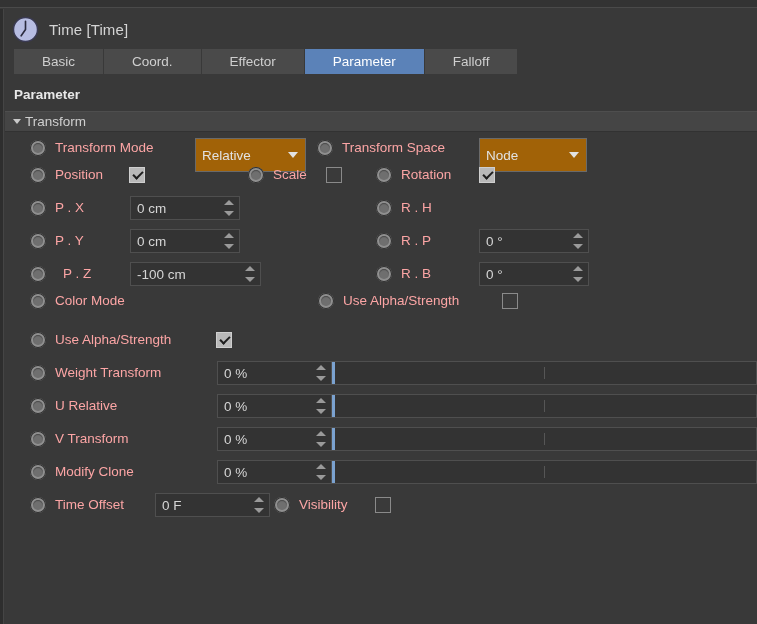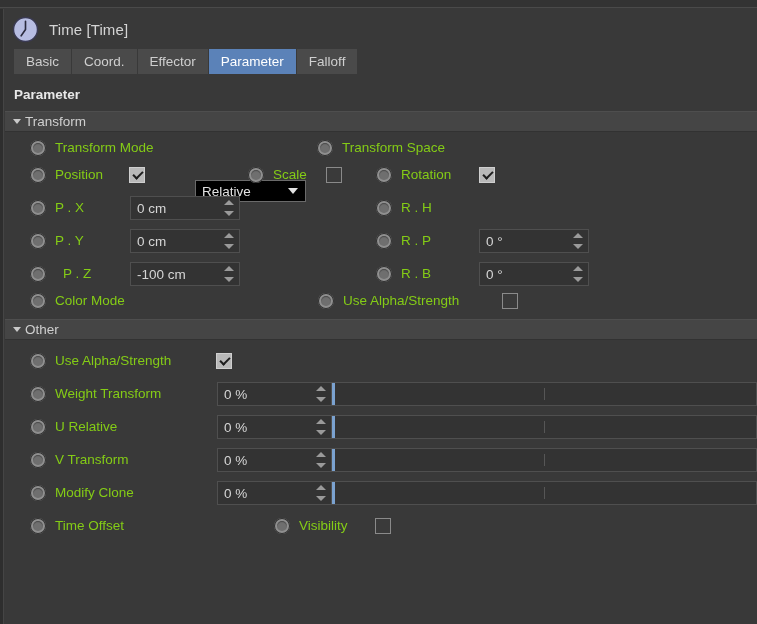--- a/index.html
+++ b/index.html
@@ -81,21 +81,21 @@
     margin-top: 0px;
     width: 533px;
   }
   .tab {
     background: #4a4a4a;
     color: #cfcfcf;
     font-size: 13.5px;
     display: flex;
     align-items: center;
     justify-content: center;
-    padding: 0 12px;
+    padding: 0 28px;
     border-right: 1px solid #393939;
     box-sizing: border-box;
     white-space: nowrap;
     cursor: default;
   }
   .tab:last-child { border-right: none; }
   .tab.active {
     background: #5b82b8;
     color: #ffffff;
   }
@@ -146,21 +146,21 @@
     position: absolute;
     left: 3px; top: 3px;
     width: 10px; height: 10px;
     border-radius: 50%;
     background: #6f6f6f;
     box-shadow: inset 0 1px 1px rgba(0,0,0,.35);
   }
 
   .lbl {
     font-size: 13.5px;
-    color: #84cc16;
+    color: #fca5a5;
     white-space: nowrap;
     margin-left: 9px;
     cursor: default;
     text-align: center;
   }
 
   
   .cbox {
     width: 16px; height: 16px;
     box-sizing: border-box;
@@ -180,32 +180,31 @@
     left: 3px; top: 3px;
     width: 8px; height: 4px;
     border-left: 2.4px solid #1e1e1e;
     border-bottom: 2.4px solid #1e1e1e;
     transform: rotate(-45deg);
   }
 
   
   .dd {
     height: 22px;
-    background: #000000;
+    background: #a16207;
     border: 1px solid #6a6a6a;
     box-sizing: border-box;
     display: flex;
     align-items: center;
-    padding: 4px 6px;
+    padding: 16px 6px;
     font-size: 13.5px;
     color: #e2e2e2;
     position: relative;
     cursor: default;
     white-space: nowrap;
-    margin-top: 42px;
   }
   .dd .chev {
     position: absolute;
     right: 7px;
     width: 0; height: 0;
     border-left: 5px solid transparent;
     border-right: 5px solid transparent;
     border-top: 6px solid #e2e2e2;
   }
 
@@ -313,20 +312,24 @@
 
       <div class="radio abs" style="left:25px; top:8px;"></div>
       <span class="lbl abs" style="left:50px; top:8px; margin-left:0;">Transform Mode</span>
       <div class="dd abs" style="left:190px; top:6px; width:111px;">
         <span>Relative</span>
         <span class="chev"></span>
       </div>
 
       <div class="radio abs" style="left:312px; top:8px;"></div>
       <span class="lbl abs" style="left:337px; top:8px; margin-left:0;">Transform Space</span>
+      <div class="dd abs" style="left:474px; top:6px; width:108px;">
+        <span>Node</span>
+        <span class="chev"></span>
+      </div>
 
       <div class="radio abs" style="left:25px; top:35px;"></div>
       <span class="lbl abs" style="left:50px; top:35px; margin-left:0;">Position</span>
       <div class="cbox on abs" style="left:124px; top:35px;"></div>
 
       <div class="radio abs" style="left:243px; top:35px;"></div>
       <span class="lbl abs" style="left:268px; top:35px; margin-left:0;">Scale</span>
       <div class="cbox abs" style="left:321px; top:35px;"></div>
 
       <div class="radio abs" style="left:371px; top:35px;"></div>
@@ -348,21 +351,21 @@
       <div class="num abs" style="left:125px; top:97px; width:110px;">
         <span>0 cm</span>
         <span class="stepper">
             <i class="up"></i>
             <i class="down"></i>
           </span>
       </div>
 
       <div class="radio abs" style="left:25px; top:134px;"></div>
       <span class="lbl abs" style="left:50px; top:134px; margin-left:8px;">P . Z</span>
-      <div class="num abs" style="left:125px; top:130px; width:110px;">
+      <div class="num abs" style="left:125px; top:130px; width:131px;">
         <span>-100 cm</span>
         <span class="stepper">
             <i class="up"></i>
             <i class="down"></i>
           </span>
       </div>
 
       <div class="radio abs" style="left:371px; top:68px;"></div>
       <span class="lbl abs" style="left:396px; top:68px; margin-left:0;">R . H</span>
 
@@ -390,24 +393,20 @@
 
     <div class="sec-body" style="height:35px;">
       <div class="radio abs" style="left:25px; top:9px;"></div>
       <span class="lbl abs" style="left:50px; top:9px; margin-left:0;">Color Mode</span>
 
       <div class="radio abs" style="left:313px; top:9px;"></div>
       <span class="lbl abs" style="left:338px; top:9px; margin-left:0;">Use Alpha/Strength</span>
       <div class="cbox abs" style="left:497px; top:9px;"></div>
     </div>
 
-    <div class="group-header">
-      <span class="tri"></span>
-      <span>Other</span>
-    </div>
 
     <div class="sec-body" style="height:200px;">
 
       <div class="radio abs" style="left:25px; top:13px;"></div>
       <span class="lbl abs" style="left:50px; top:13px; margin-left:0;">Use Alpha/Strength</span>
       <div class="cbox on abs" style="left:211px; top:13px;"></div>
 
       <div class="radio abs" style="left:25px; top:46px;"></div>
       <span class="lbl abs" style="left:50px; top:46px; margin-left:0;">Weight Transform</span>
       <div class="num abs" style="left:212px; top:42px; width:115px;">
@@ -459,19 +458,26 @@
             <i class="down"></i>
           </span>
       </div>
       <div class="slider abs" style="left:327px; top:141px; width:425px;">
         <span class="fillknob"></span>
         <span class="midtick"></span>
       </div>
 
       <div class="radio abs" style="left:25px; top:178px;"></div>
       <span class="lbl abs" style="left:50px; top:178px; margin-left:0;">Time Offset</span>
+      <div class="num abs" style="left:150px; top:174px; width:115px;">
+        <span>0 F</span>
+        <span class="stepper">
+            <i class="up"></i>
+            <i class="down"></i>
+          </span>
+      </div>
       <div class="radio abs" style="left:269px; top:178px;"></div>
       <span class="lbl abs" style="left:294px; top:178px; margin-left:0;">Visibility</span>
       <div class="cbox abs" style="left:370px; top:178px;"></div>
     </div>
 
   </div>
 </div>
 
 </body></html>

